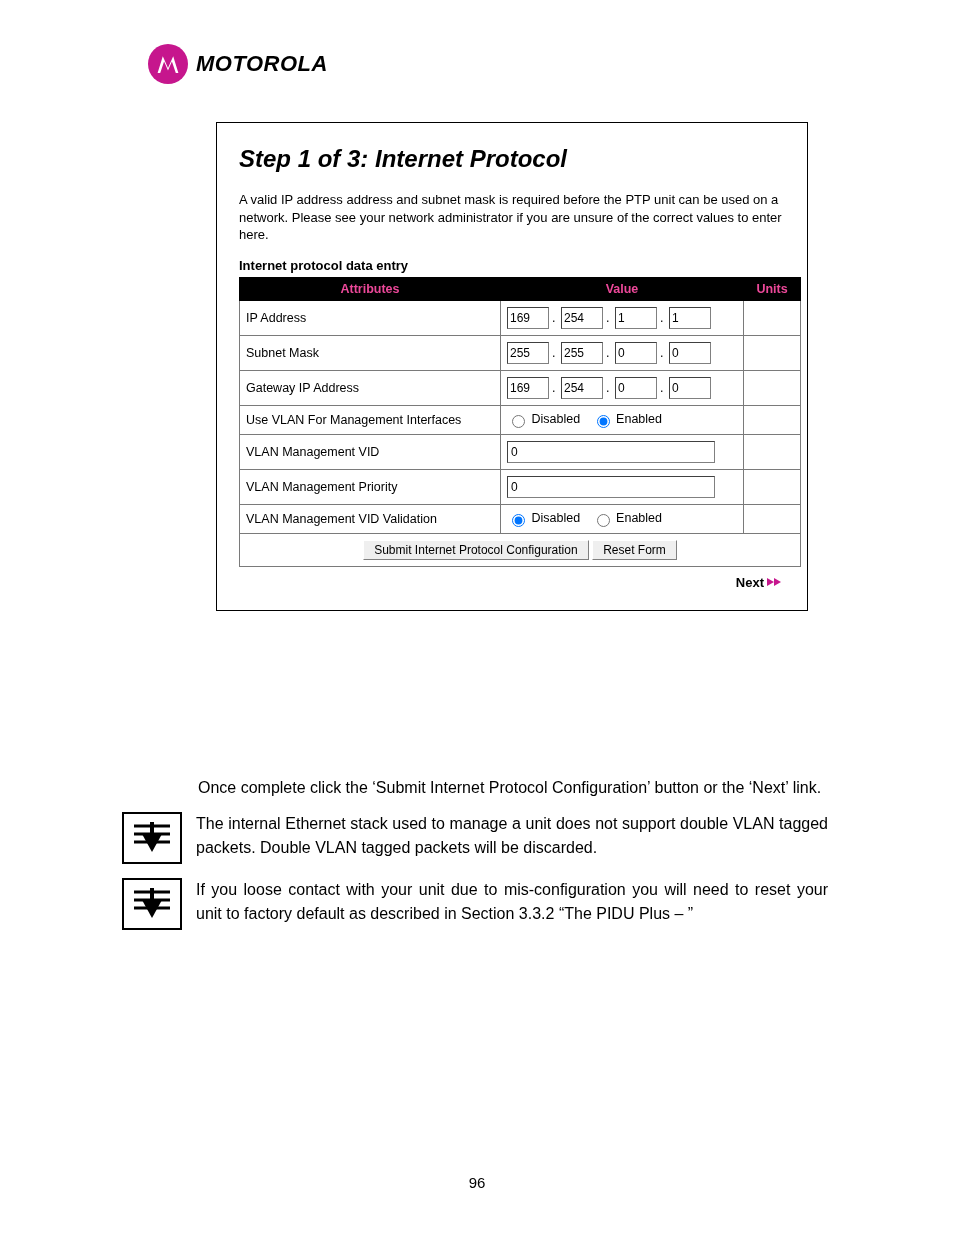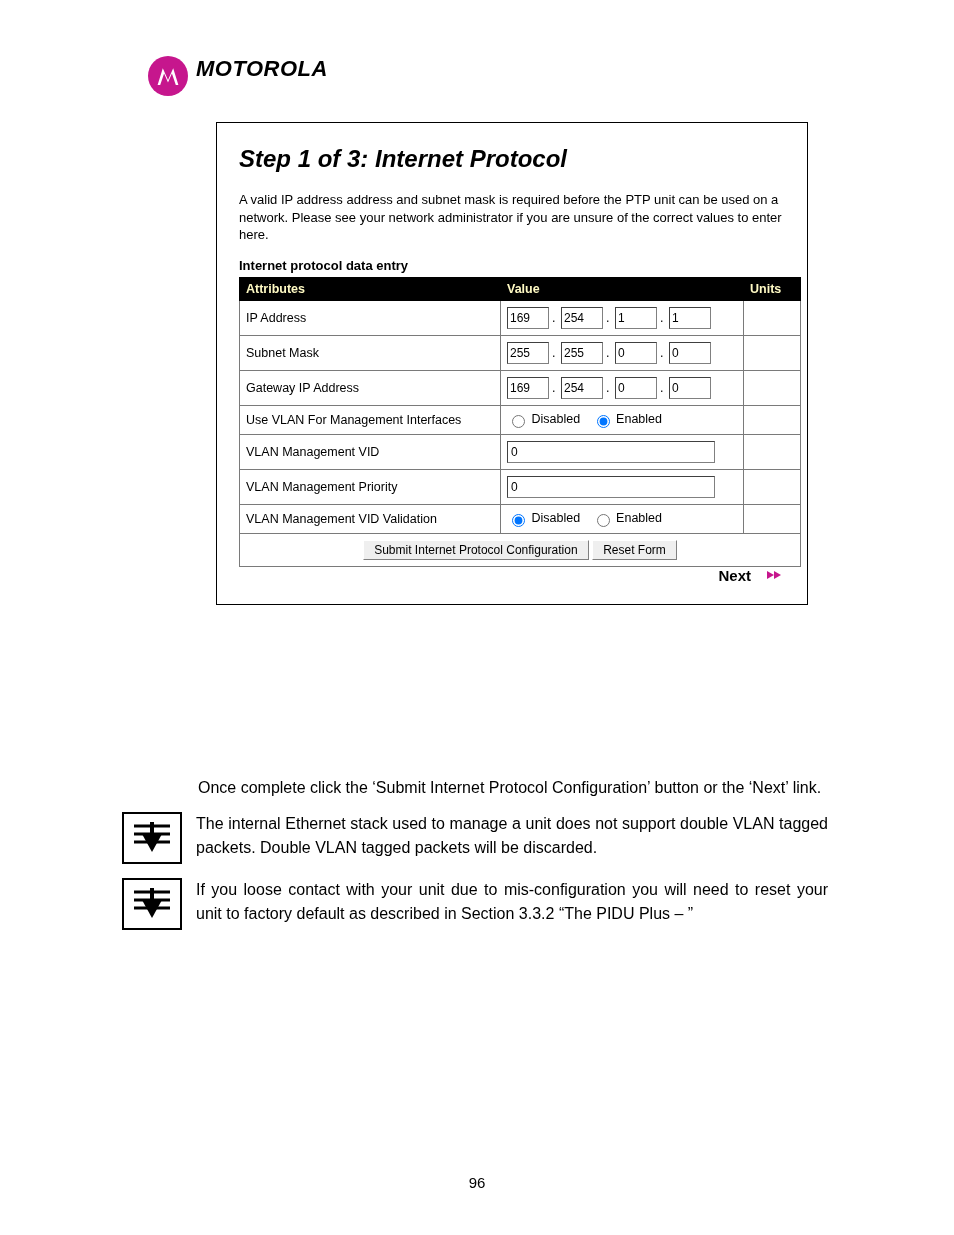--- a/index.html
+++ b/index.html
@@ -11,22 +11,23 @@
     width: 954px;
   }
   .page {
     position: relative;
     width: 954px;
     height: 1235px;
   }
   .logo-row {
     position: absolute;
     left: 148px;
-    top: 56px;
+    top: 44px;
     display: flex;
+    align-items: center;
     gap: 8px;
   }
   .logo-mark {
     width: 40px; height: 40px;
     background: #c6168d;
     border-radius: 50%;
     display: flex; align-items: center; justify-content: center;
   }
   .logo-mark svg { width: 26px; height: 26px; }
   .logo-word {
@@ -61,22 +62,22 @@
     font-weight: 900;
     margin: 8px 0 4px 0;
   }
   table.attrs {
     width: 562px;
     border-collapse: collapse;
     font-size: 12.5px;
   }
   table.attrs th {
     background: #000;
-    color: #fef9c3;
-    text-align: left;
+    color: #ec4899;
+    text-align: center;
     padding: 4px 6px;
     font-weight: 700;
     border: 1px solid #000;
   }
   table.attrs th.attr-col { width: 248px; }
   table.attrs th.val-col  { }
   table.attrs th.unit-col { width: 44px; }
   table.attrs td {
     border: 1px solid #7a7a7a;
     padding: 6px 6px;
@@ -111,27 +112,27 @@
   .btn {
     font-size: 12px;
     padding: 2px 10px;
     background: #efefef;
     border: 1px solid #808080;
     border-top-color:#fff; border-left-color:#fff;
     cursor: pointer;
   }
   .nextline {
     text-align: right;
-    margin-top: 0;
-    font-size: 15px;
+    margin-top: 8px;
+    font-size: 13px;
     font-weight: 900;
     display: flex;
     justify-content: flex-end;
     align-items: center;
-    gap: 16px;
+    gap: 3px;
   }
   .nextline svg { width: 20px; height: 14px; }
 
   .body-text {
     position: absolute;
     left: 198px;
     top: 776px;
     width: 630px;
     font-size: 16px;
     font-family: Arial, Helvetica, sans-serif;

